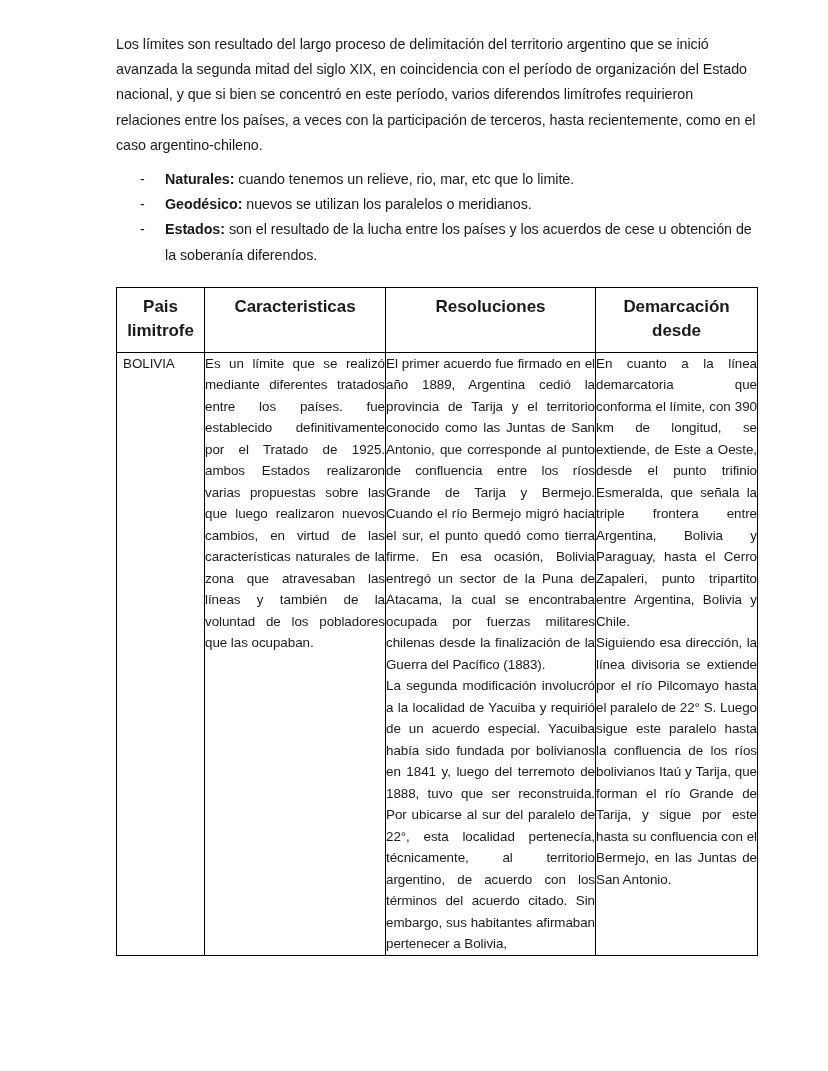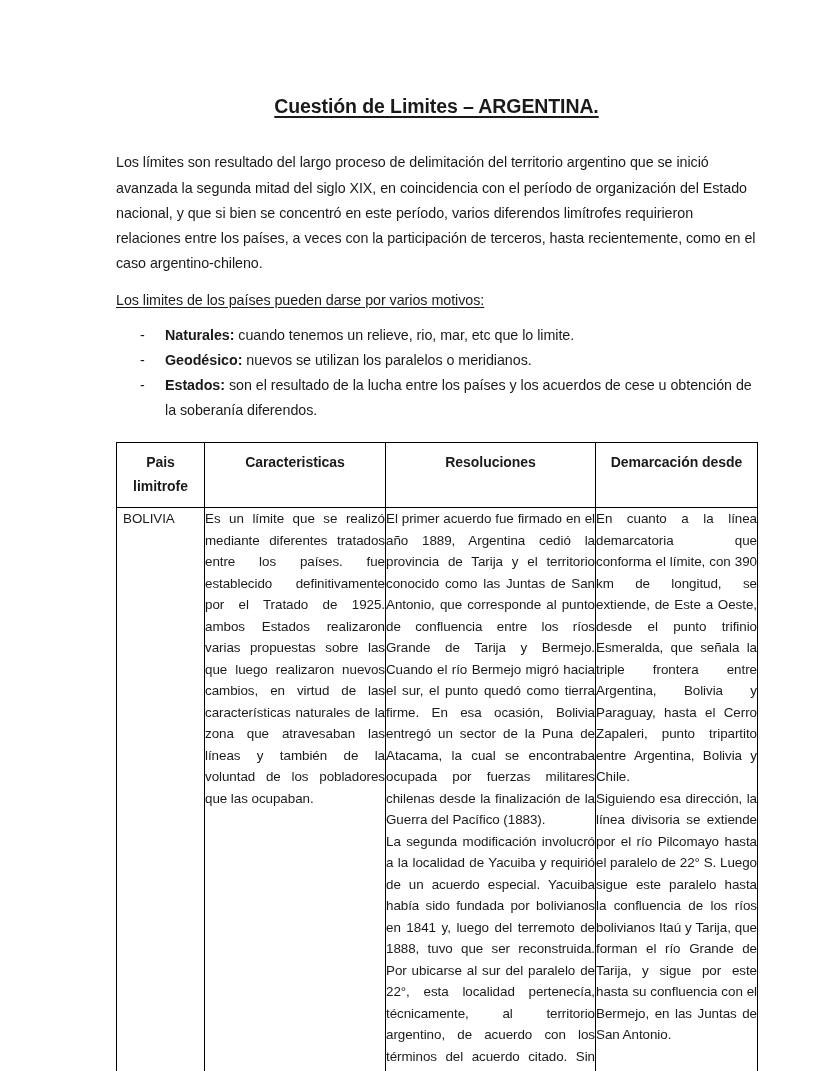--- a/index.html
+++ b/index.html
@@ -110,21 +110,21 @@
     border: 1px solid #000000;
     vertical-align: top;
     padding: 0;
   }
   table.limits col.c-pais       { width: 88px; }
   table.limits col.c-carac      { width: 181px; }
   table.limits col.c-resol      { width: 210px; }
   table.limits col.c-demar      { width: 162px; }
 
   table.limits thead th {
-    font-size: 14px;
+    font-size: 17px;
     font-weight: bold;
     line-height: 24px;
     padding: 7px 4px 9px 4px;
     letter-spacing: -0.05px;
   }
 
   td.cell {
     font-size: 13.4px;
     line-height: 21.5px;
     letter-spacing: -0.05px;
@@ -143,25 +143,23 @@
     line-height: 21.5px;
     padding-left: 6px;
   }
 </style>
 </head>
 <body>
 
 <div class="page">
   <div class="content">
 
-    <h1 class="doc-title"><span class="underlined">Cuestión de Limites – ARGENTINA.</span></h1>
 
     <p class="intro">Los límites son resultado del largo proceso de delimitación del territorio argentino que se inició avanzada la segunda mitad del siglo XIX, en coincidencia con el período de organización del Estado nacional, y que si bien se concentró en este período, varios diferendos limítrofes requirieron relaciones entre los países, a veces con la participación de terceros, hasta recientemente, como en el caso argentino-chileno.</p>
 
-    <p class="lead-in"><span>Los limites de los países pueden darse por varios motivos:</span></p>
 
     <ul class="motive-list">
       <li>
         <span class="dash">-</span><b>Naturales:</b><span> cuando tenemos un relieve, rio, mar, etc que lo limite.</span>
       </li>
       <li>
         <span class="dash">-</span><b>Geodésico:</b><span> nuevos se utilizan los paralelos o meridianos.</span>
       </li>
       <li>
         <span class="dash">-</span><b>Estados:</b><span> son el resultado de la lucha entre los países y los acuerdos de cese u obtención de la soberanía diferendos.</span>

